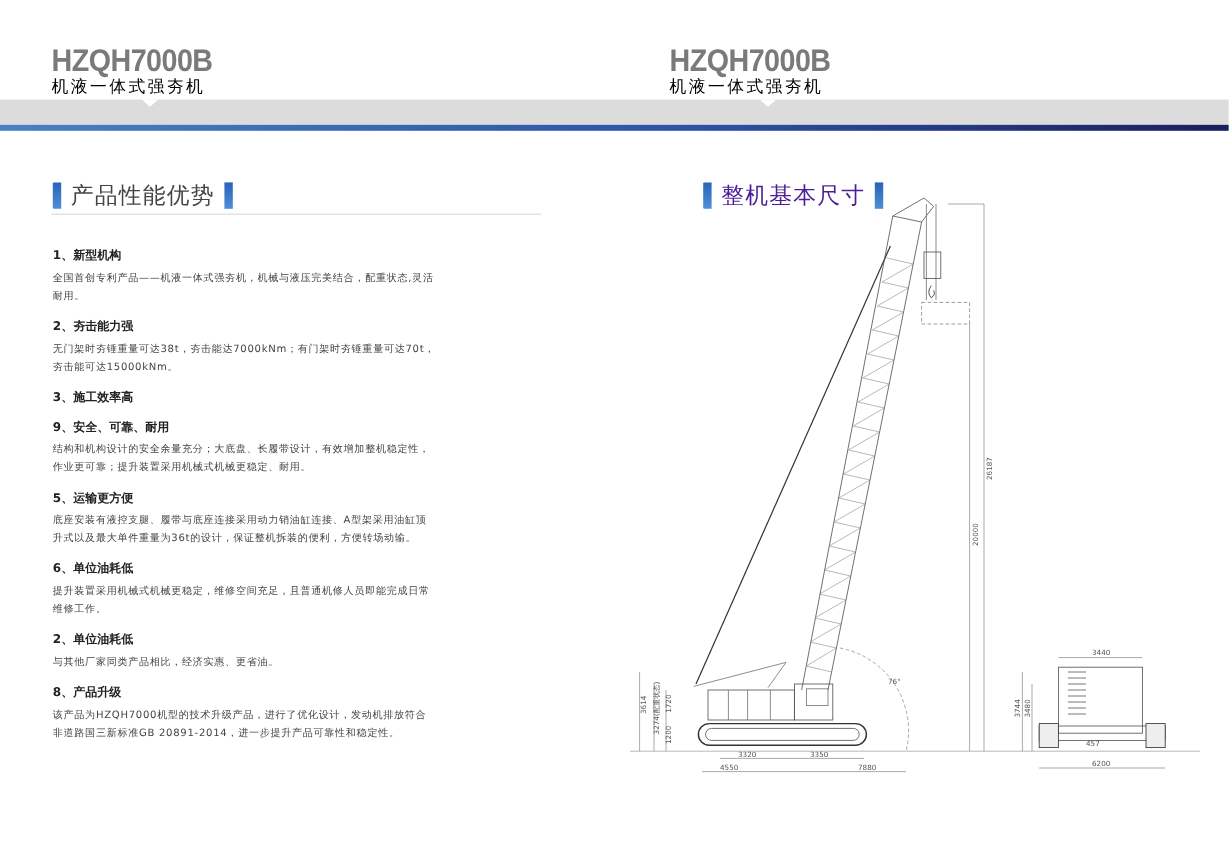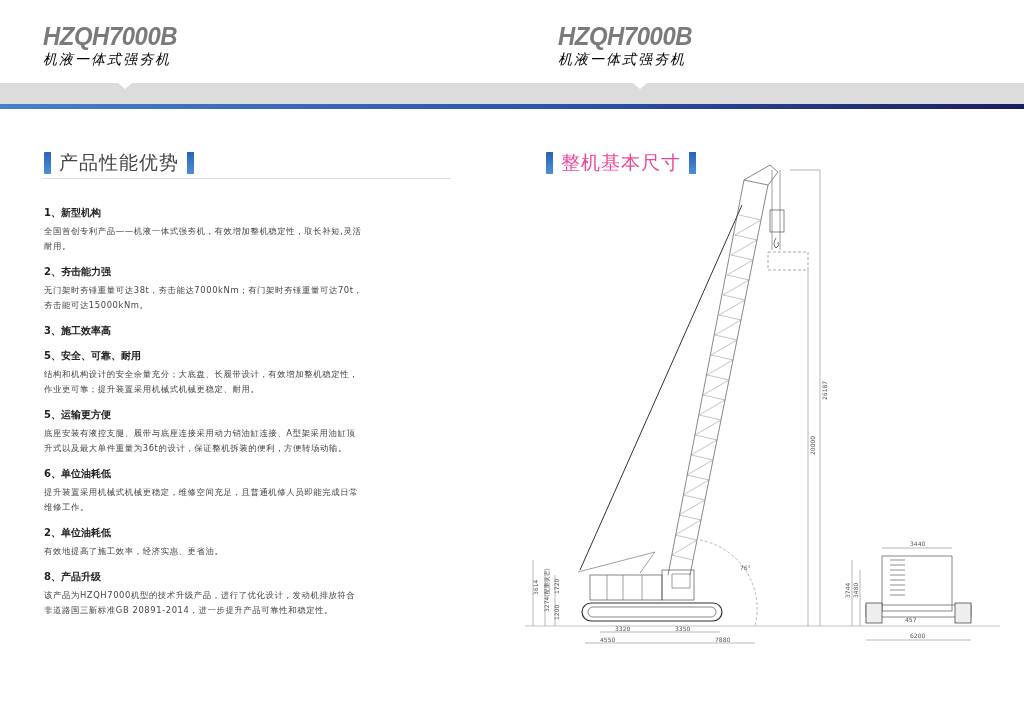--- a/index.html
+++ b/index.html
@@ -1,18 +1,18 @@
 <!DOCTYPE html>
 <html><head>
 <meta charset="utf-8">
 <style>
   html, body { margin:0; padding:0; }
   body { width:1024px; height:710px; background:#fff; position:relative; overflow:hidden;
          font-family:"DejaVu Sans", sans-serif; color:#333; }
-  .hdr { position:absolute; top:22px;font-style:italic; }
+  .hdr { position:absolute; top:36px; }
   .hdr .model { font-family:"Liberation Sans", sans-serif; font-weight:bold; font-size:26px; color:#7a7a7a;
                 letter-spacing:-0.5px; transform:scaleX(0.92); transform-origin:left; line-height:28px; }
   .hdr .sub { font-size:14px; color:#000000; letter-spacing:2px; line-height:18px; }
   .band { position:absolute; top:83px; left:0; width:1024px; height:21px; background:#dcdcdc; }
   .band .notch { position:absolute; top:0; width:0; height:0; border-left:7px solid transparent;
                  border-right:7px solid transparent; border-top:6px solid #fff; }
   .blueline { position:absolute; top:104px; left:0; width:1024px; height:5px;
               background:linear-gradient(90deg,#4a7fc6 0%,#2f58a8 50%,#2c4ea0 60%,#1b1e5e 100%); }
   .sec-title { position:absolute; display:flex; align-items:center; font-size:19px; color:#444; letter-spacing:1px;justify-content:space-between; }
   .bracket { display:inline-block; width:7px; height:22px; background:linear-gradient(180deg,#2a63b8,#4d8fd6);
@@ -48,52 +48,52 @@
 <div class="sec-title" style="left:36px; top:150px;">
   <span class="bracket l"></span>
   <span>产品性能优势</span>
   <span class="bracket"></span>
 </div>
 <div class="rule"></div>
 
 <div class="feats">
   <div class="feat">
       <h4>1、新型机构</h4>
-      <p>全国首创专利产品——机液一体式强夯机，有效增加整机稳定性，取长补短,灵活耐用。</p>
+      <p>全国首创专利产品——机液一体式强夯机，机械与液压完美结合，配重状态,灵活耐用。</p>
     </div>
   <div class="feat">
       <h4>2、夯击能力强</h4>
       <p>无门架时夯锤重量可达38t，夯击能达7000kNm；有门架时夯锤重量可达70t，夯击能可达15000kNm。</p>
     </div>
   <div class="feat">
       <h4>3、施工效率高</h4>
     </div>
   <div class="feat">
-      <h4>5、安全、可靠、耐用</h4>
+      <h4>9、安全、可靠、耐用</h4>
       <p>结构和机构设计的安全余量充分；大底盘、长履带设计，有效增加整机稳定性，作业更可靠；提升装置采用机械式机械更稳定、耐用。</p>
     </div>
   <div class="feat">
       <h4>5、运输更方便</h4>
       <p>底座安装有液控支腿、履带与底座连接采用动力销油缸连接、A型架采用油缸顶升式以及最大单件重量为36t的设计，保证整机拆装的便利，方便转场动输。</p>
     </div>
   <div class="feat">
       <h4>6、单位油耗低</h4>
       <p>提升装置采用机械式机械更稳定，维修空间充足，且普通机修人员即能完成日常维修工作。</p>
     </div>
   <div class="feat">
       <h4>2、单位油耗低</h4>
-      <p>有效地提高了施工效率，经济实惠、更省油。</p>
+      <p>与其他厂家同类产品相比，经济实惠、更省油。</p>
     </div>
   <div class="feat">
       <h4>8、产品升级</h4>
       <p>该产品为HZQH7000机型的技术升级产品，进行了优化设计，发动机排放符合非道路国三新标准GB 20891-2014，进一步提升产品可靠性和稳定性。</p>
     </div>
 </div>
 
-<div class="sec-title" style="left:538px; top:150px; color:#ec4899;">
+<div class="sec-title" style="left:578px; top:150px; color:#4c1d95;">
   <span class="bracket l"></span>
   <span>整机基本尺寸</span>
   <span class="bracket"></span>
 </div>
 
 <svg class="diagram" viewBox="520 150 480 510" width="480" height="510" style="position:absolute;left:520px;top:150px;">
   <g stroke="#777" stroke-width="0.7" fill="none">
 
     <line x1="525" y1="626" x2="1000" y2="626" stroke="#aaa"></line>
 

